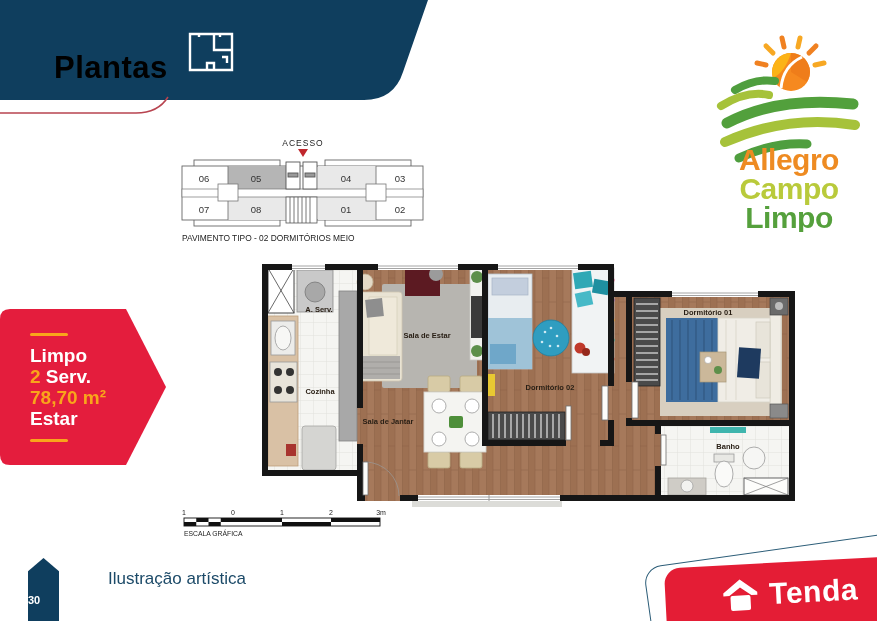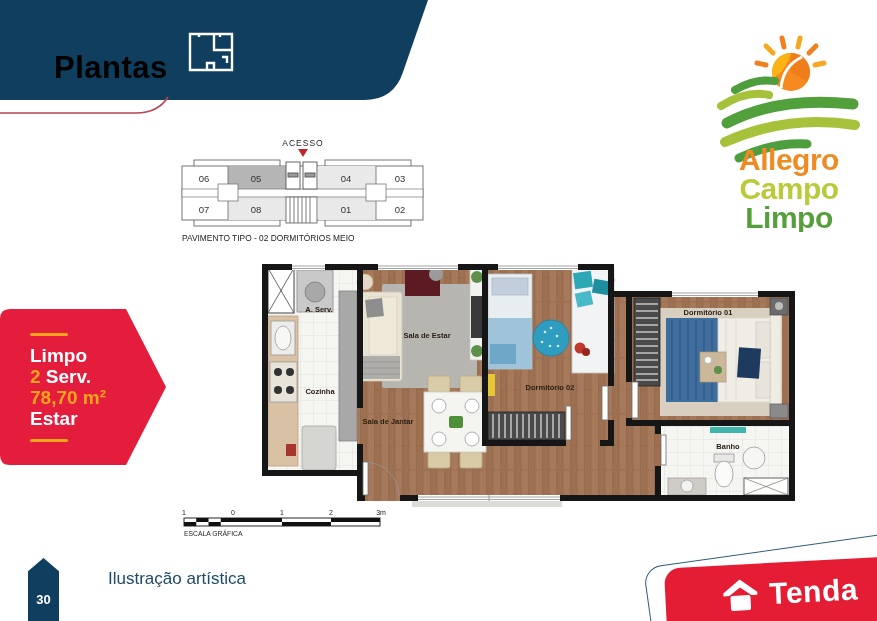--- a/index.html
+++ b/index.html
@@ -31,21 +31,21 @@
   
   .scalebar { position:absolute; left:180px; top:506px; }
 
   
   .allegro { position:absolute; left:703px; top:20px; }
   .allegro text { font-weight:bold; font-size:30px; letter-spacing:-.5px; }
 
   
   .page-tab { position:absolute; left:28px; top:558px; width:31px; height:63px; background:#0f3e5e;
               clip-path:polygon(0 21%, 50% 0, 100% 21%, 100% 100%, 0 100%);
-              color:#fff; font-size:13px; font-weight:bold; text-align:center; line-height:84px; }
+              color:#fff; font-size:11px; font-weight:bold; text-align:left; line-height:84px; }
   .footer-note { position:absolute; left:108px; top:569px; color:#1c4a68; font-size:17px; }
 
   
   .tenda-card { position:absolute; left:648px; top:549px; width:262px; height:92px; background:#fff;
                 border:1.5px solid #2c5d78; border-radius:18px; transform:rotate(-8deg); }
   .tenda-box { position:absolute; left:666px; top:562px; width:246px; height:88px; background:#e41d35;
                border-radius:16px; transform:rotate(-3deg); display:flex; align-items:flex-start; justify-content:flex-start;
                padding:14px 0 0 56px; gap:10px; }
   .tenda-word { color:#fff; font-size:30px; font-weight:bold; letter-spacing:.5px; line-height:34px; }
 </style>

